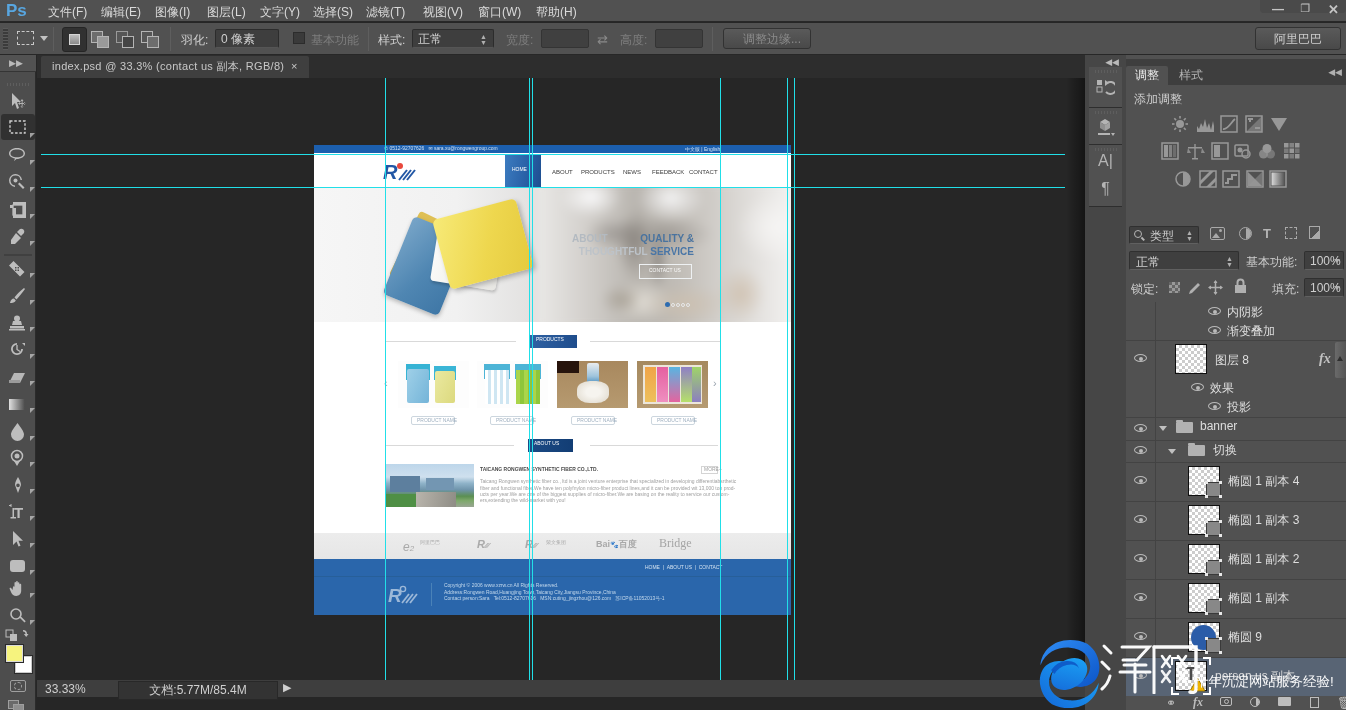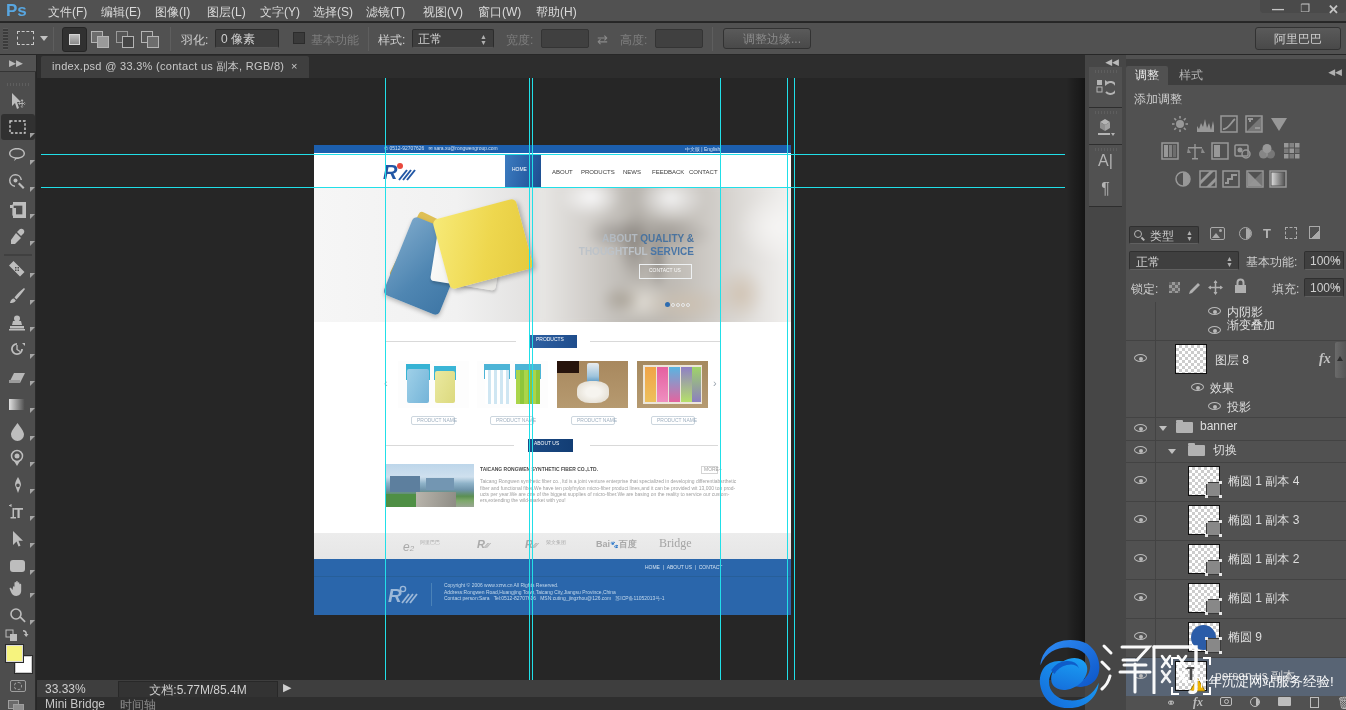--- a/index.html
+++ b/index.html
@@ -402,21 +402,21 @@
           radial-gradient(ellipse 35px 40px at 205px 112px, rgba(205,188,168,.75), rgba(205,188,168,0) 70%),
           radial-gradient(ellipse 60px 50px at 242px 45px, rgba(246,245,244,.95), rgba(246,245,244,0) 70%),
           linear-gradient(90deg,#eae9e7 0%,#d2cfcb 20%,#b7b3ad 40%,#c0bcb6 55%,#d7d4d0 75%,#f3f2f1 100%);"></div>
 
         <div style="position:absolute;left:88px;top:30px;width:50px;height:72px;background:linear-gradient(#dfc055,#d2af41);transform:rotate(26deg);border-radius:4px;"></div>
         <div style="position:absolute;left:82px;top:36px;width:60px;height:84px;background:linear-gradient(115deg,#78a5c8,#4f86b2 55%,#3f77a6);transform:rotate(22deg);border-radius:5px;box-shadow:1px 2px 4px rgba(0,0,0,.25);"></div>
         <div style="position:absolute;left:120px;top:42px;width:66px;height:56px;background:linear-gradient(100deg,#fbfbf9,#e7e6e2);transform:rotate(9deg);border-radius:4px;box-shadow:1px 2px 3px rgba(0,0,0,.2);"></div>
         <div style="position:absolute;left:126px;top:20px;width:86px;height:72px;background:linear-gradient(115deg,#f7ea78,#eed74e 55%,#e5ca3e);transform:rotate(-15deg);border-radius:5px;box-shadow:2px 3px 5px rgba(0,0,0,.25);"></div>
 
         <div style="position:absolute;right:97px;top:45px;text-align:right;font-weight:bold;font-size:10px;line-height:12.5px;white-space:nowrap;">
-          <span style="color:#b3bac1;">ABOUT </span><span style="color:#49739f;">QUALITY &amp;</span><br>
+          <span style="color:#b3bac1;">ABOUT </span><span style="color:#49739f;margin-left:30px;">QUALITY &amp;</span><br>
           <span style="color:#bdc3c9;">THOUGHTFUL </span><span style="color:#4a76a6;">SERVICE</span>
         </div>
         <div style="position:absolute;left:325px;top:76px;width:53px;height:15px;border:1px solid #eef1f3;">
           <div class="t5" style="position:absolute;left:9px;top:3px;color:#fbfbfb;">CONTACT US</div>
         </div>
         <div style="position:absolute;left:351px;top:114px;font-size:0;letter-spacing:0;">
           <span style="display:inline-block;width:5px;height:5px;border-radius:50%;background:#2e6cb0;"></span>
           <span style="display:inline-block;width:4px;height:4px;border-radius:50%;border:1px solid #e7e9ea;margin-left:1px;"></span>
           <span style="display:inline-block;width:4px;height:4px;border-radius:50%;border:1px solid #e7e9ea;margin-left:1px;"></span>
           <span style="display:inline-block;width:4px;height:4px;border-radius:50%;border:1px solid #e7e9ea;margin-left:1px;"></span>
@@ -522,24 +522,20 @@
     <div class="vguide" style="left:683px"></div>
     <div class="vguide" style="left:750px"></div>
     <div class="vguide" style="left:757px"></div>
     <div class="hguide" style="top:99px"></div>
     <div class="hguide" style="top:132px"></div>
     <div style="position:absolute;right:0;top:23px;width:19px;height:602px;background:linear-gradient(90deg,rgba(0,0,0,0) 0%,rgba(0,0,0,0.25) 55%,rgba(0,0,0,0.45) 100%);"></div>
     <div id="statusbar">
       <span style="position:absolute;left:8px;top:2px;">33.33%</span>
       <span style="position:absolute;left:81px;top:1px;width:160px;background:#333333;border:1px solid #282828;text-align:center;">文档:5.77M/85.4M</span>
       <span style="position:absolute;left:246px;top:1px;font-size:11px;">▶</span>
-    </div>
-    <div id="minibridgebar">
-      <span style="position:absolute;left:8px;top:0px;">Mini Bridge</span>
-      <span style="position:absolute;left:83px;top:0px;color:#8a8a8a;">时间轴</span>
     </div>
   </div>
 
   <div id="watermark" style="position:absolute;left:1020px;top:620px;width:326px;height:90px;z-index:200;pointer-events:none;">
     <svg style="position:absolute;left:18px;top:18px;" width="64" height="72" viewBox="0 0 78 74" preserveAspectRatio="none">
       <defs>
         <linearGradient id="wg1" x1="0" y1="0" x2="1" y2="1">
           <stop offset="0" stop-color="#2f8df5"></stop>
             <stop offset="1" stop-color="#0c55c8"></stop>
         </linearGradient>
@@ -759,21 +755,21 @@
         <span style="position:absolute;right:3px;top:7px;width:0;height:0;border-left:3px solid transparent;border-right:3px solid transparent;border-top:4px solid #b0b0b0;"></span>
       </div>
 
       <div id="llist">
         <div class="eyecol"></div>
 
         <div class="eye" style="left:82px;top:5px;"></div>
         <div class="ltext" style="left:101px;top:2px;">内阴影</div>
 
         <div class="eye" style="left:82px;top:24px;"></div>
-        <div class="ltext" style="left:101px;top:15px;">渐变叠加</div>
+        <div class="ltext" style="left:101px;top:21px;">渐变叠加</div>
         <div class="lsep" style="top:38px;"></div>
 
         <div class="eye" style="left:8px;top:52px;"></div>
         <div class="thumb" style="left:49px;top:42px;"></div>
         <div class="ltext" style="left:89px;top:50px;">图层 8</div>
         <div class="fxi" style="left:193px;top:49px;">fx</div>
         <div style="position:absolute;left:209px;top:40px;width:11px;height:36px;background:linear-gradient(90deg,#6a6a6a,#555);border-radius:2px;">
           <span style="position:absolute;left:2px;top:14px;width:0;height:0;border-left:3.5px solid transparent;border-right:3.5px solid transparent;border-bottom:5px solid #2e2e2e;"></span>
         </div>
 

